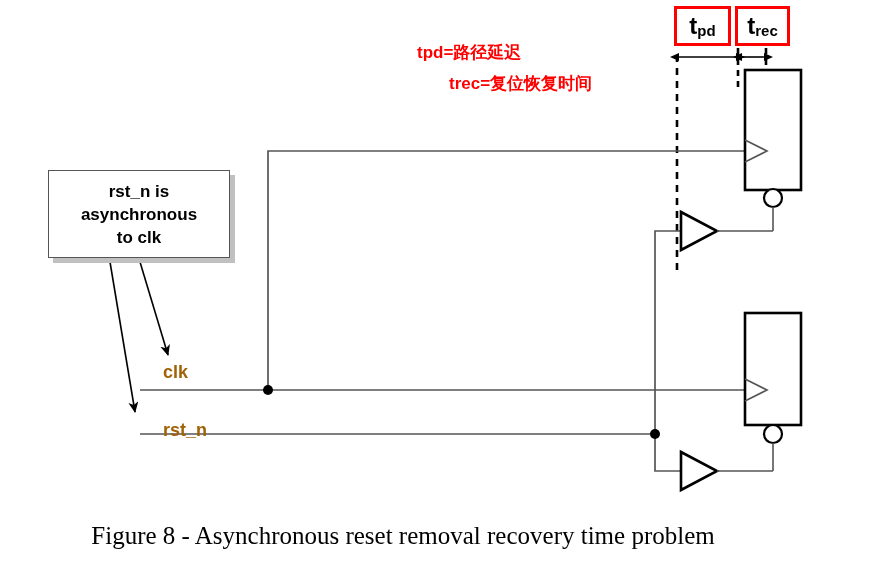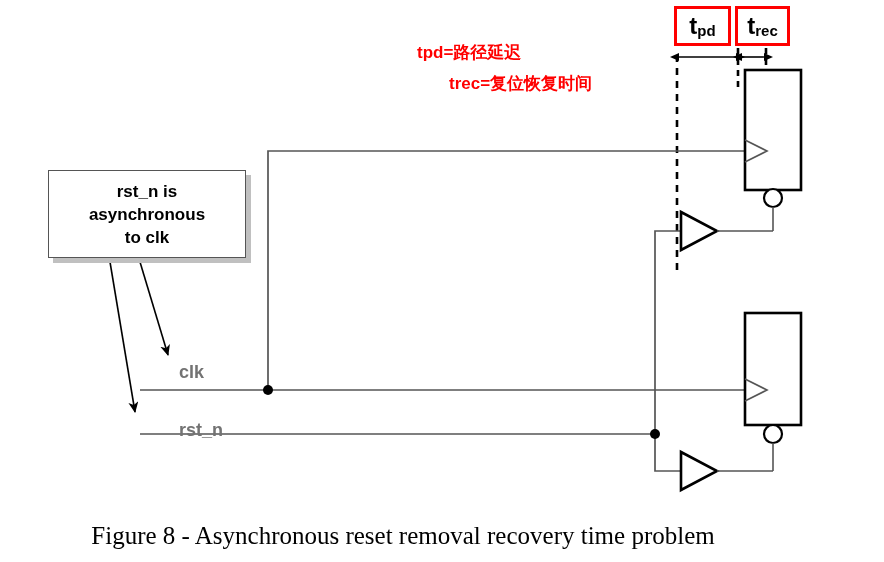--- a/index.html
+++ b/index.html
@@ -55,21 +55,21 @@
     font-size: 15px;
     line-height: 1;
     align-self: flex-end;
     padding-bottom: 5px;
   }
 
   #async-note-box {
     position: absolute;
     left: 48px;
     top: 170px;
-    width: 198px;
+    width: 182px;
     height: 88px;
     border: 1px solid #555555;
     background: #ffffff;
     box-shadow: 5px 5px 0 0 #c0c0c0;
     box-sizing: border-box;
     display: flex;
     align-items: center;
     justify-content: center;
     text-align: center;
   }
@@ -80,23 +80,22 @@
     line-height: 23px;
     color: #000000;
     white-space: pre-line;
   }
 
   .signal-label {
     position: absolute;
     font-family: "Liberation Sans", sans-serif;
     font-weight: bold;
     font-size: 18px;
-    color: #737373;
+    color: #a16207;
     white-space: nowrap;
-    margin-left: 16px;
   }
   #label-clk { left: 163px; top: 362px; }
   #label-rstn { left: 163px; top: 420px; }
 
   #figure-caption {
     position: absolute;
     left: 0;
     top: 522px;
     width: 806px;
     text-align: center;

